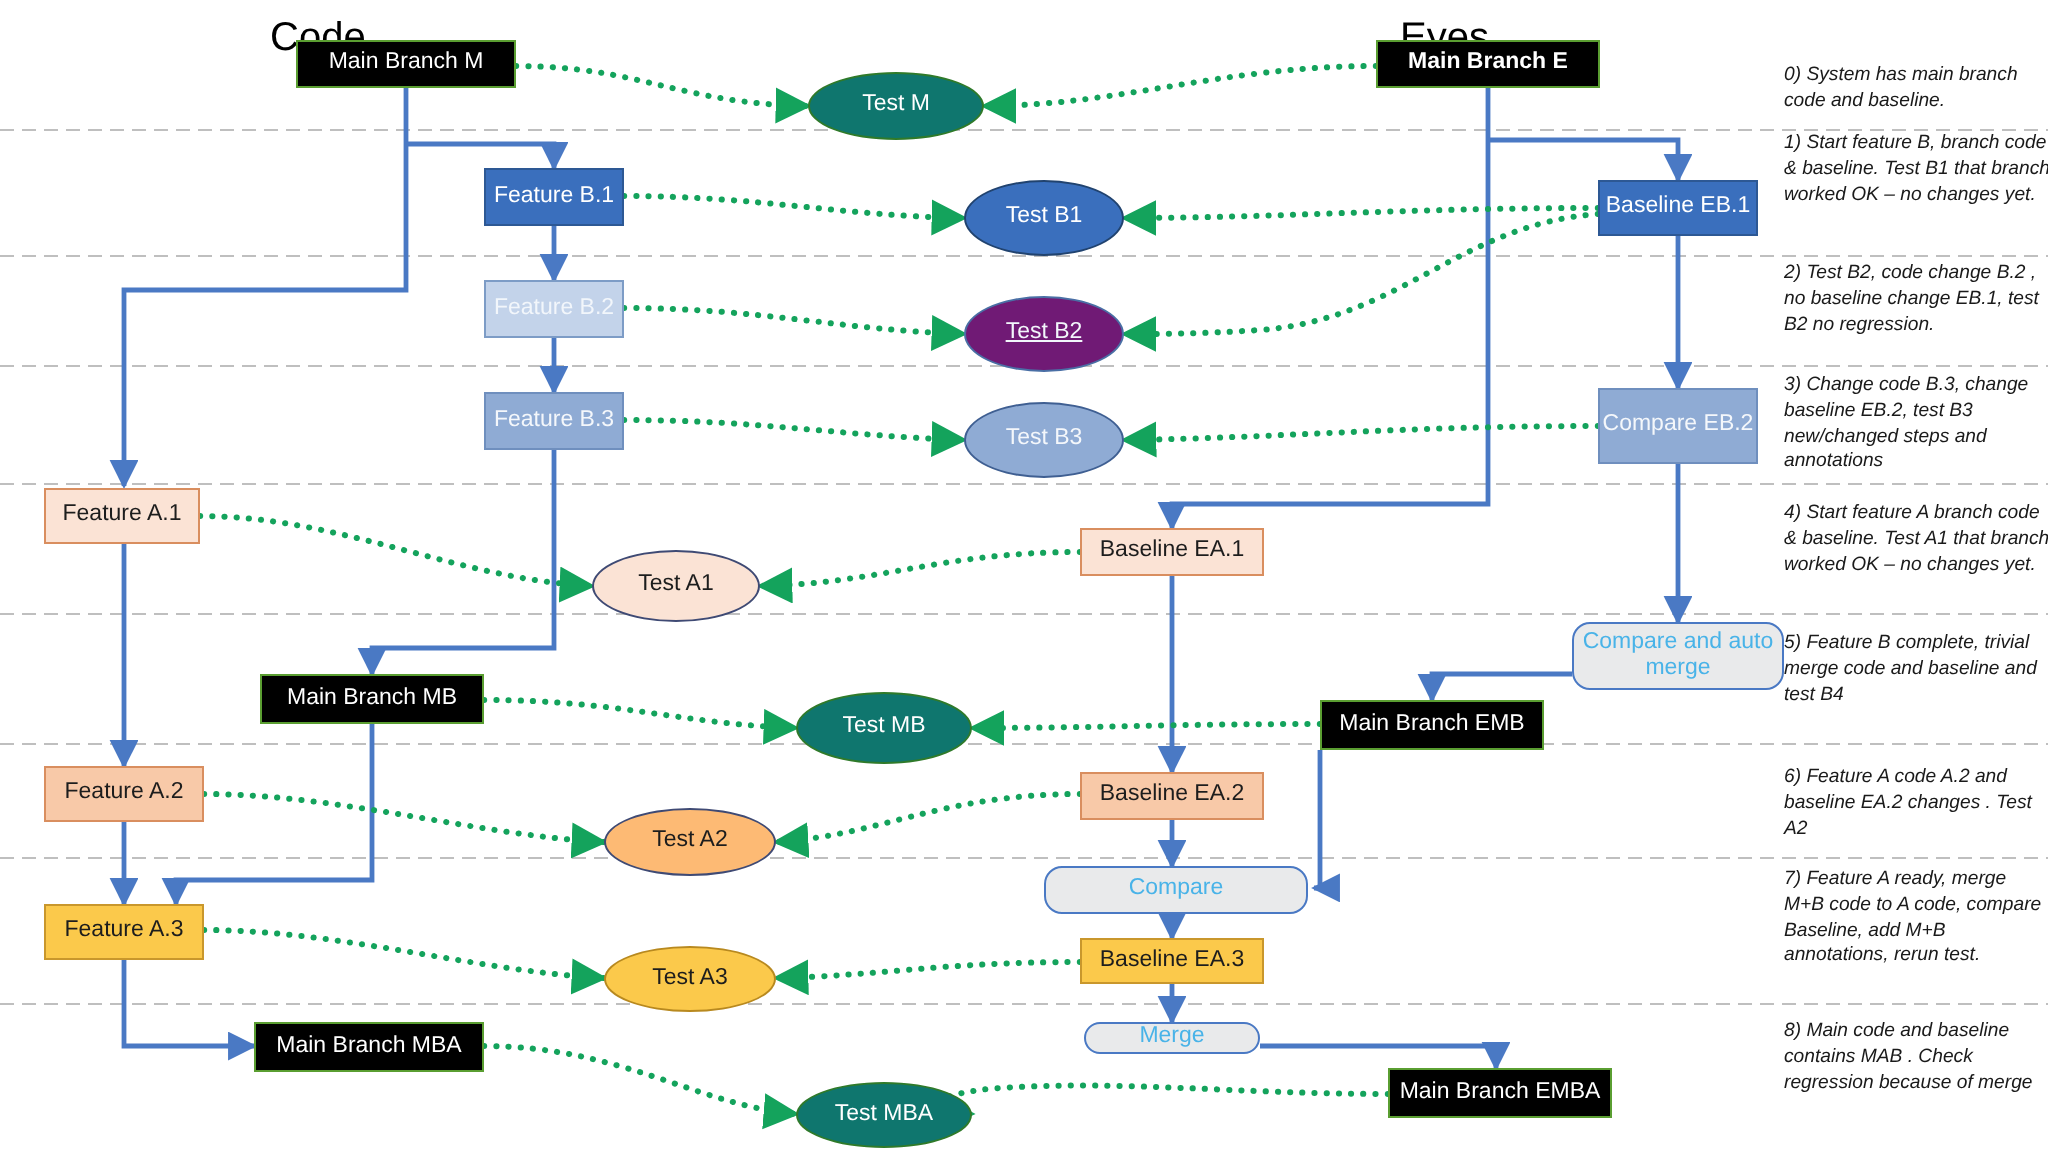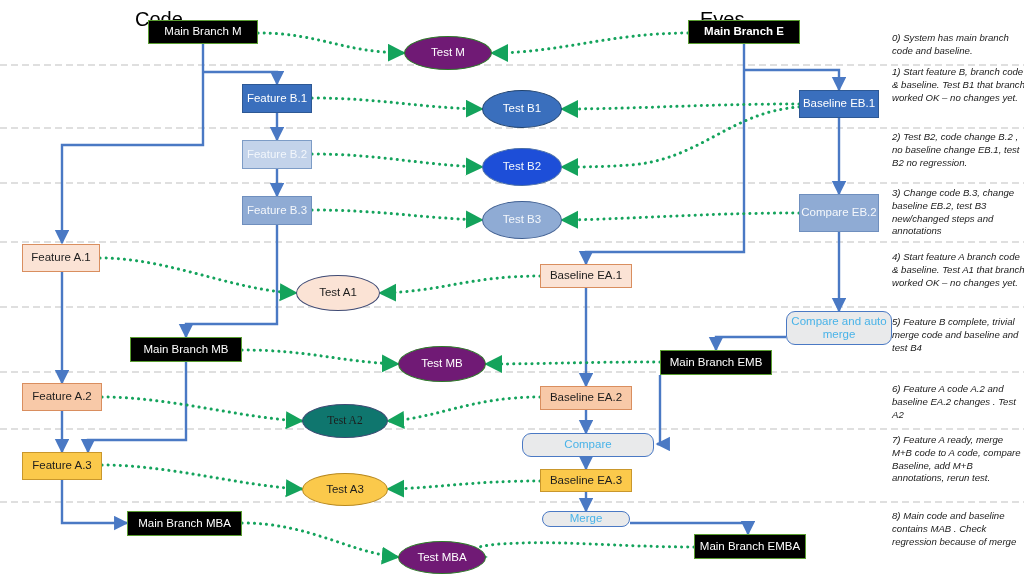--- a/index.html
+++ b/index.html
@@ -13,31 +13,31 @@
   
   .node{position:absolute;box-sizing:border-box;display:flex;
         align-items:center;justify-content:center;text-align:center;
         font-size:11.5px;line-height:1.15;z-index:5;}
   .rect{border:1.3px solid #6f8fbe;}
   .round{border-radius:9px;}
   .ell{border-radius:50%;}
 
   
   .f-green   {background:#000000;border-color:#5a9e31;color:#ffffff;}
-  .f-greenell{background:#701a75;border:1.5px solid #2f7a2a;color:#ffffff;}
+  .f-greenell{background:#0f766e;border:1.5px solid #2f7a2a;color:#ffffff;}
   .f-blue1   {background:#3a6fbd;border-color:#2d5894;color:#ffffff;}
   .f-blue1e  {background:#3a6fbd;border:1.5px solid #21436f;color:#ffffff;}
   .f-blue3   {background:#c3d3ea;border-color:#7d9cc6;color:#f2f6fb;}
-  .f-blue3e  {background:#1d4ed8;border:1.5px solid #4a6fa5;color:#f2f6fb;}
+  .f-blue3e  {background:#701a75;border:1.5px solid #4a6fa5;color:#f2f6fb;text-decoration:underline;}
   .f-blue2   {background:#8fabd4;border-color:#6f8fbe;color:#f4f7fb;}
   .f-blue2e  {background:#8fabd4;border:1.5px solid #3f5f92;color:#f4f7fb;}
   .f-peach1  {background:#fbe3d5;border-color:#d98e5f;color:#1d1d1d;}
   .f-peach1e {background:#fbe3d5;border:1.5px solid #3f4a74;color:#1d1d1d;}
   .f-peach2  {background:#f8c9a8;border-color:#d98e5f;color:#1d1d1d;}
-  .f-peach2e {background:#0f766e;border:1.5px solid #3f4a74;color:#1d1d1d;font-family:Liberation Serif, serif;}
+  .f-peach2e {background:#fdba74;border:1.5px solid #3f4a74;color:#1d1d1d;}
   .f-amber   {background:#fbc94b;border-color:#c9972c;color:#1d1d1d;}
   .f-ambere  {background:#fbc94b;border:1.5px solid #b8891f;color:#1d1d1d;}
   .f-grey    {background:#e9eaeb;border:1.3px solid #4a79c4;color:#49b3e8;}
 
   
   .colhead{position:absolute;font-size:20px;color:#000;z-index:3;}
 
   
   .note{position:absolute;width:133px;font-size:9.6px;line-height:1.33;
         font-style:italic;color:#1a1a1a;z-index:6;}

